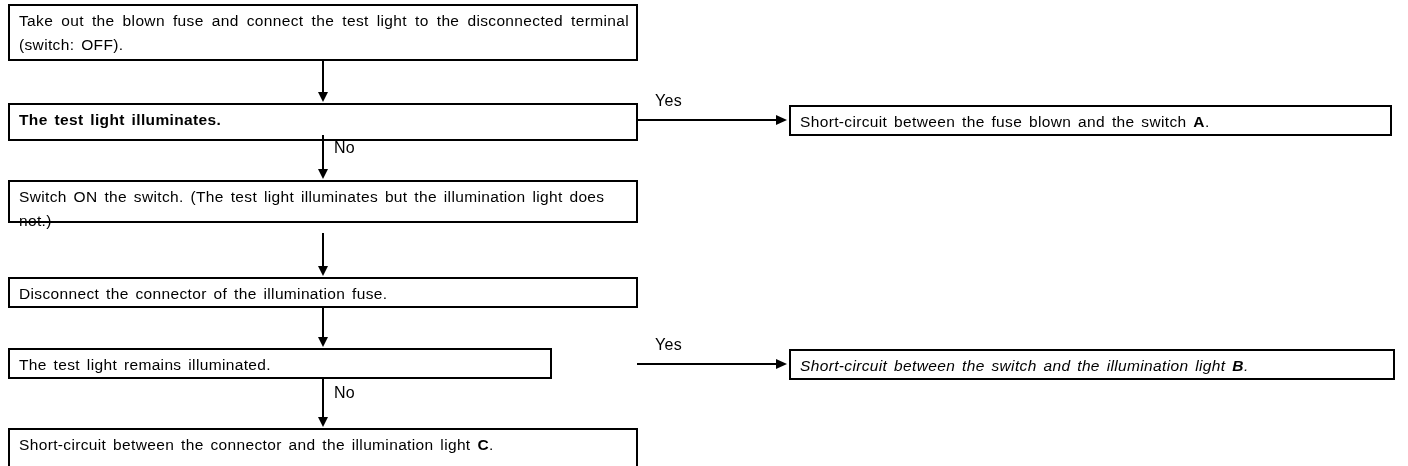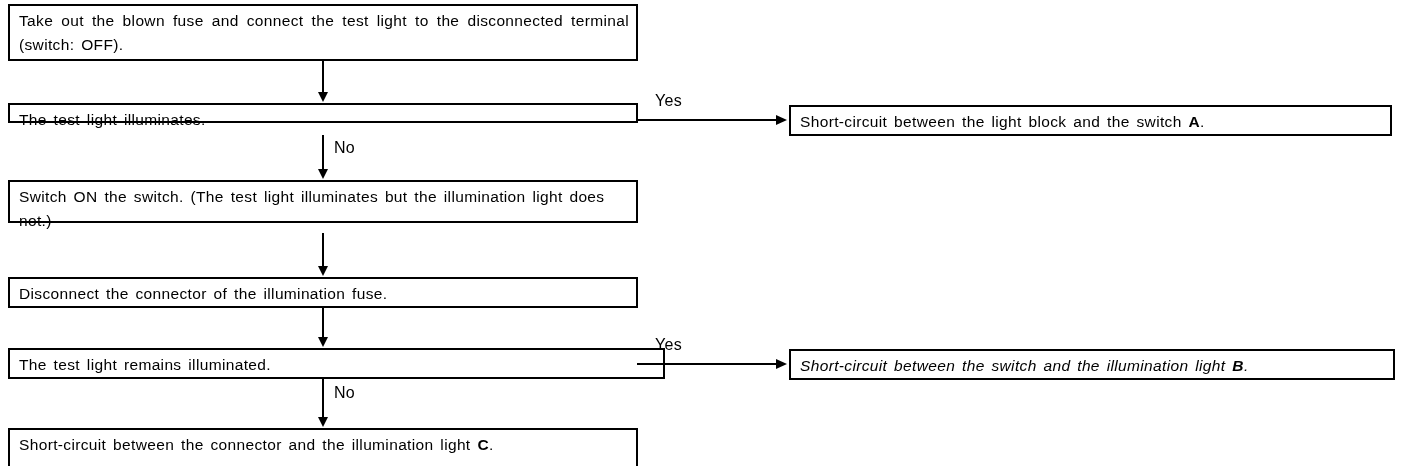--- a/index.html
+++ b/index.html
@@ -73,31 +73,31 @@
     white-space: nowrap;
   }
 </style>
 </head>
 <body>
 
 <div id="canvas">
 
   <div class="node justify" style="left:8px; top:4px; width:630px; height:57px;">Take out the blown fuse and connect the test light to the disconnected terminal (switch: OFF).</div>
 
-  <div class="node" style="left:8px; top:103px; width:630px; height:20px;">The test light illuminates.</div>
+  <div class="node" style="left:8px; top:103px; width:630px; height:38px;font-weight:bold;">The test light illuminates.</div>
 
   <div class="node" style="left:8px; top:180px; width:630px; height:43px;">Switch ON the switch. (The test light illuminates but the illumination light does not.)</div>
 
   <div class="node" style="left:8px; top:277px; width:630px; height:31px;">Disconnect the connector of the illumination fuse.</div>
 
-  <div class="node" style="left:8px; top:348px; width:657px; height:31px;">The test light remains illuminated.</div>
+  <div class="node" style="left:8px; top:348px; width:544px; height:31px;">The test light remains illuminated.</div>
 
   <div class="node" style="left:8px; top:428px; width:630px; height:44px;"><span>Short-circuit between the connector and the illumination light </span><b>C</b><span>.</span></div>
 
-  <div class="node" style="left:789px; top:105px; width:603px; height:31px;"><span>Short-circuit between the light block and the switch </span><b>A</b><span>.</span></div>
+  <div class="node" style="left:789px; top:105px; width:603px; height:31px;"><span>Short-circuit between the fuse blown and the switch </span><b>A</b><span>.</span></div>
 
   <div class="node" style="left:789px; top:349px; width:606px; height:31px;font-style:italic;"><span>Short-circuit between the switch and the illumination light </span><b>B</b><span>.</span></div>
 
   <div class="vline" style="left:322px; top:61px; height:32px;"></div>
   <div class="arrow-down" style="left:318px; top:92px;"></div>
 
   <div class="vline" style="left:322px; top:135px; height:35px;"></div>
   <div class="arrow-down" style="left:318px; top:169px;"></div>
 
   <div class="vline" style="left:322px; top:233px; height:34px;"></div>

